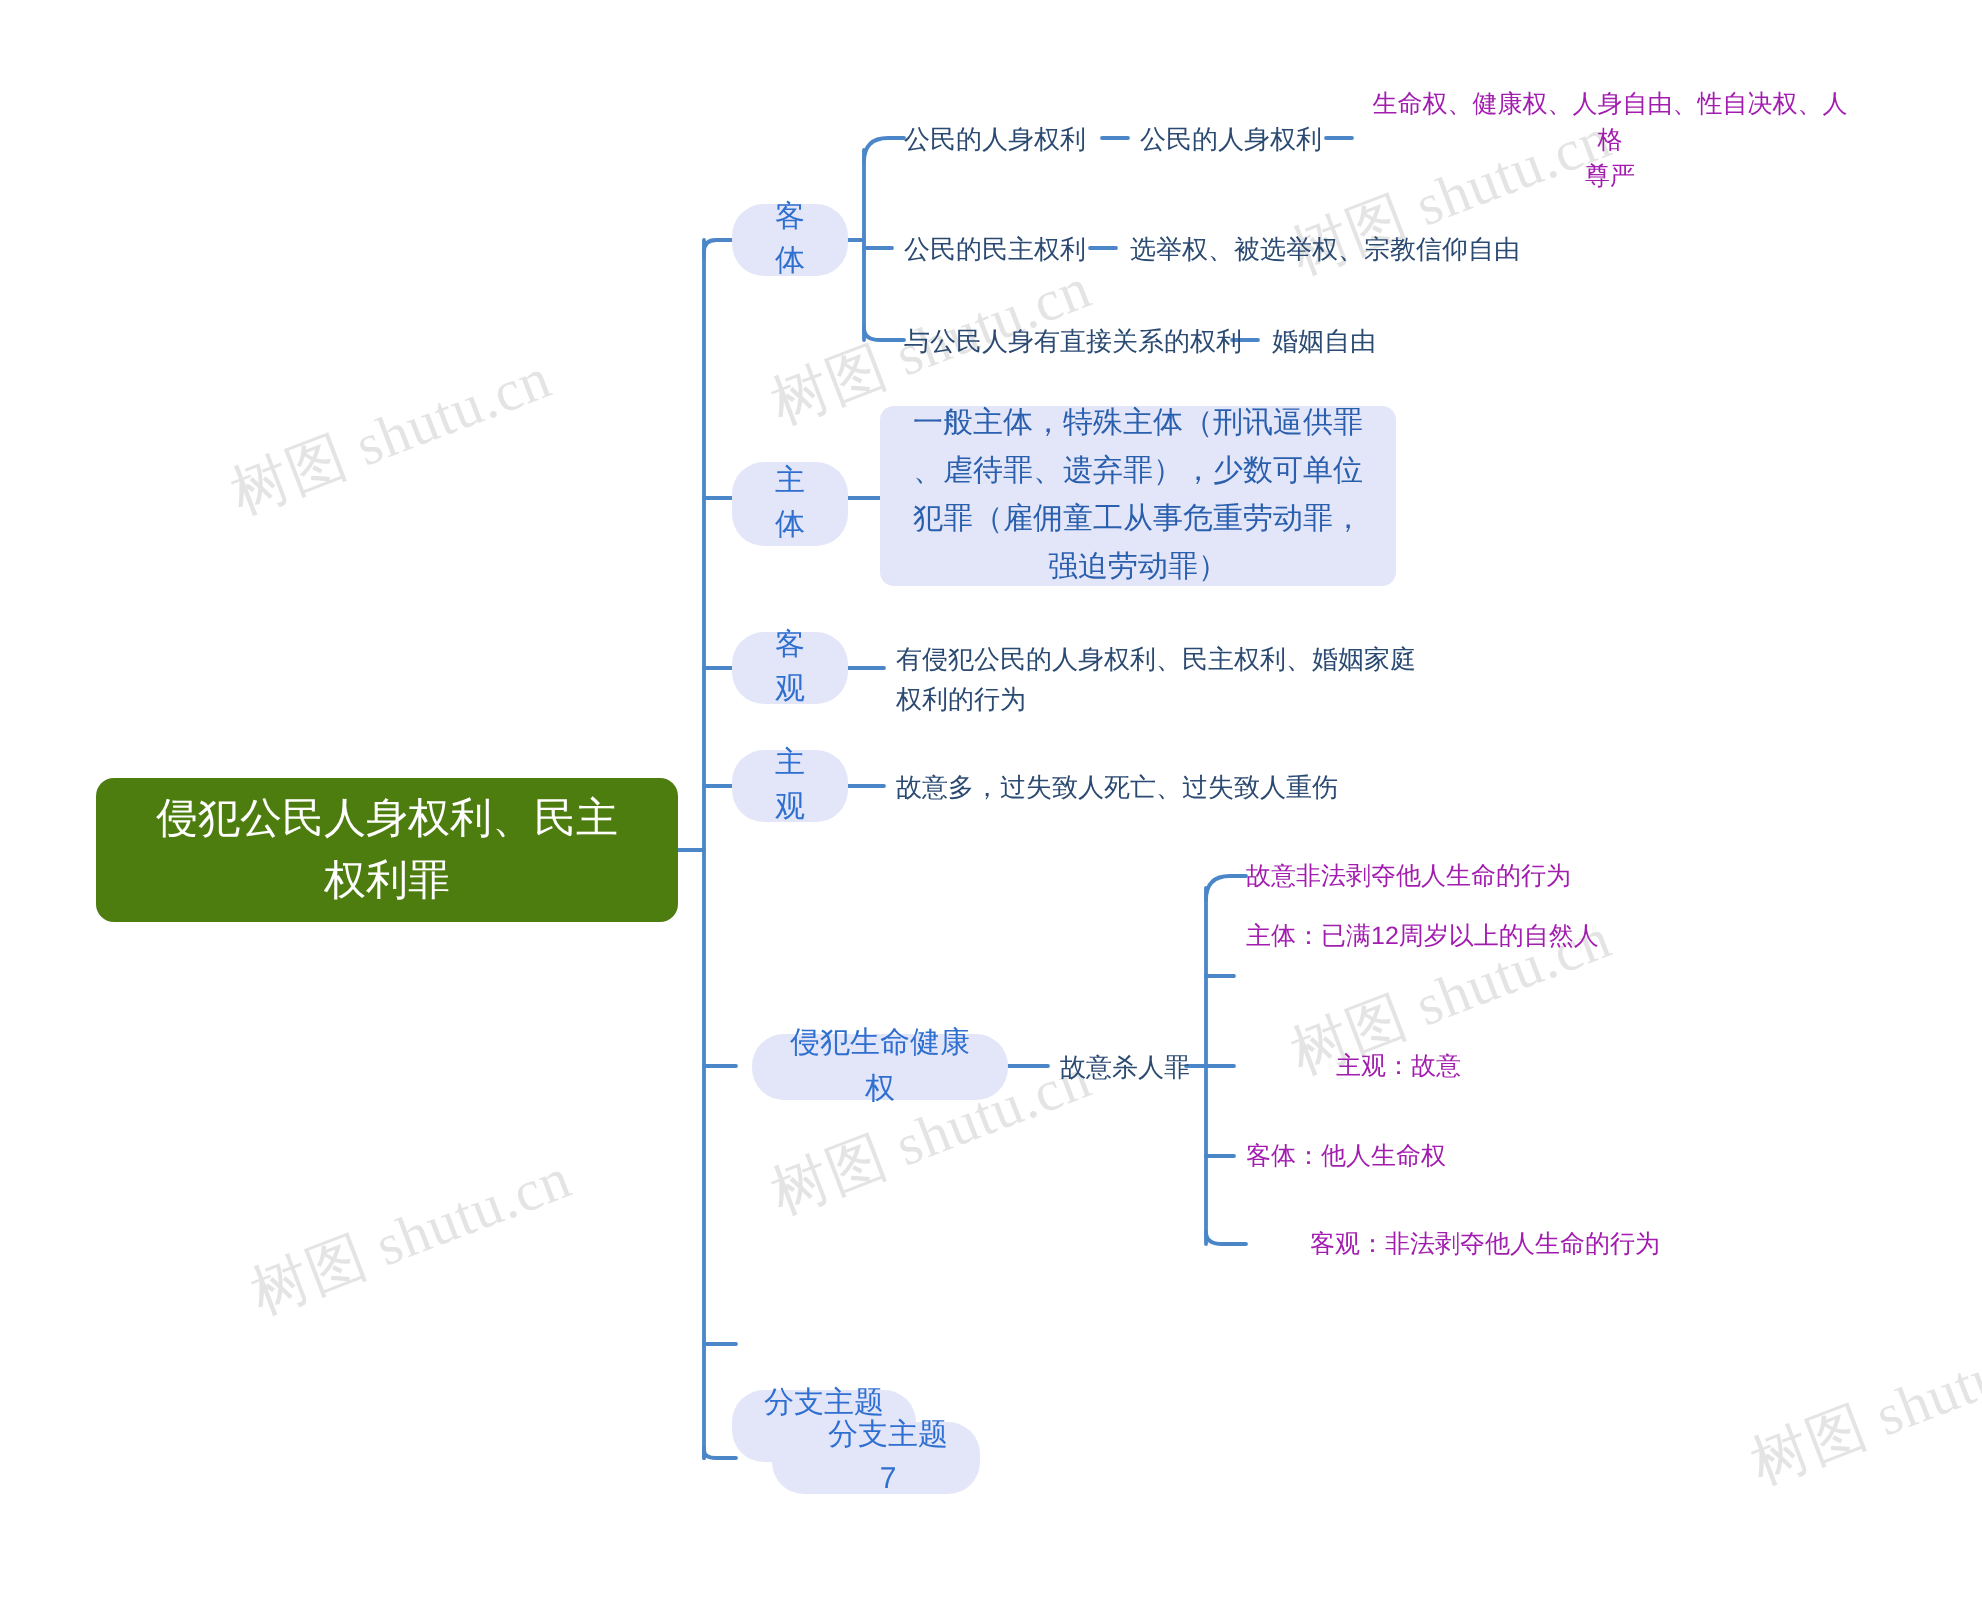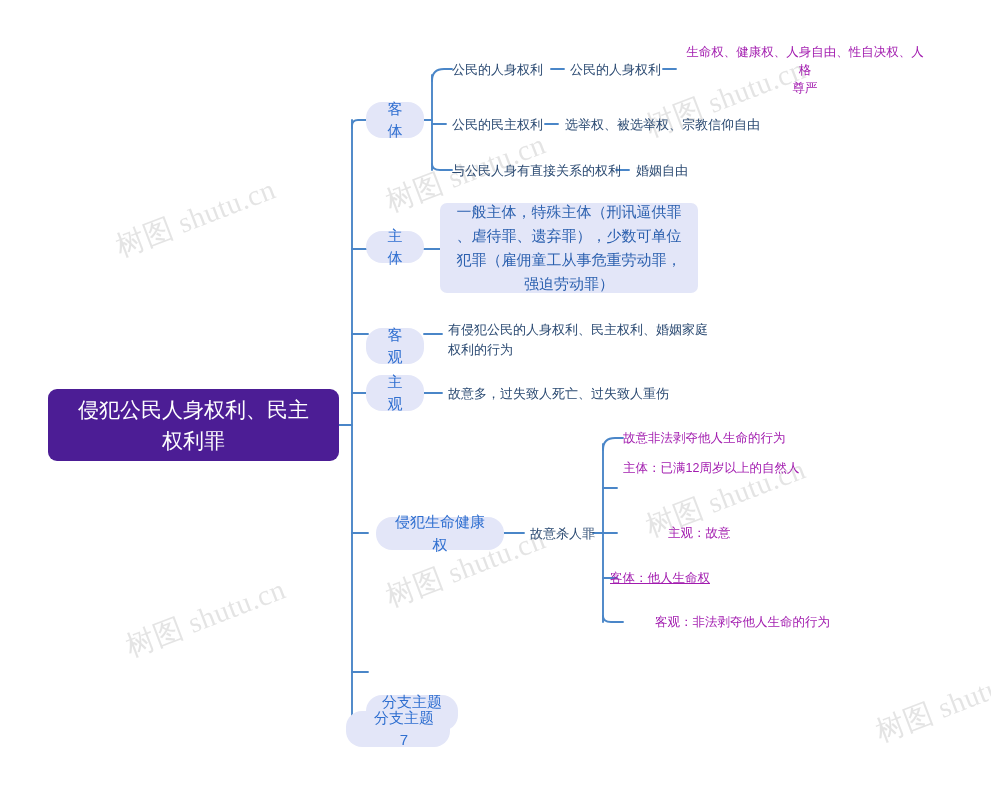--- a/index.html
+++ b/index.html
@@ -52,21 +52,21 @@
     box-sizing: border-box;
     display: flex;
     align-items: center;
     justify-content: center;
     text-align: center;
     white-space: pre-wrap;
     line-height: 1.5;
   }
 
   .root {
-    background: #4c1d95;
+    background: #4d7c0f;
     color: #ffffff;
     border-radius: 9px;
     font-size: 21px;
     line-height: 1.5;
     padding: 10px 14px;
   }
 
   .lv1 {
     background: #e3e6f8;
     color: #2f6fd0;
@@ -161,41 +161,41 @@
 
   <div class="node root" style="left:48px; top:389px; width:291px; height:72px;">
     <span>侵犯公民人身权利、民主
 权利罪</span>
   </div>
 
   <div class="node lv1" style="left:366px; top:102px; width:58px; height:36px;">
     <span>客体</span>
   </div>
 
-  <div class="node lv1" style="left:366px; top:231px; width:58px; height:32px;">
+  <div class="node lv1" style="left:366px; top:231px; width:58px; height:42px;">
     <span>主体</span>
   </div>
 
-  <div class="node lv1" style="left:366px; top:316px; width:58px; height:36px;margin-top:12px;">
+  <div class="node lv1" style="left:366px; top:316px; width:58px; height:36px;">
     <span>客观</span>
   </div>
 
   <div class="node lv1" style="left:366px; top:375px; width:58px; height:36px;">
     <span>主观</span>
   </div>
 
   <div class="node lv1" style="left:376px; top:517px; width:128px; height:33px;">
     <span>侵犯生命健康权</span>
   </div>
 
   <div class="node lv1" style="left:366px; top:654px; width:92px; height:36px;margin-top:41px;">
     <span>分支主题 6</span>
   </div>
 
-  <div class="node lv1" style="left:346px; top:711px; width:104px; height:36px;padding-left:28px;">
+  <div class="node lv1" style="left:386px; top:711px; width:104px; height:36px;padding-left:28px;">
     <span>分支主题 7</span>
   </div>
 
   <div class="node lv2 align-left" style="left:452px; top:60px; width:100px; height:19px;">
     <span>公民的人身权利</span>
   </div>
 
   <div class="node lv2 align-left" style="left:570px; top:60px; width:100px; height:19px;">
     <span>公民的人身权利</span>
   </div>
@@ -246,21 +246,21 @@
   </div>
 
   <div class="node lv3 align-left" style="left:623px; top:459px; width:240px; height:19px;">
     <span>主体：已满12周岁以上的自然人</span>
   </div>
 
   <div class="node lv3 align-left" style="left:623px; top:524px; width:240px; height:19px;margin-left:45px;">
     <span>主观：故意</span>
   </div>
 
-  <div class="node lv3 align-left" style="left:610px; top:569px; width:240px; height:19px;text-decoration:underline;">
+  <div class="node lv3 align-left" style="left:623px; top:569px; width:240px; height:19px;">
     <span>客体：他人生命权</span>
   </div>
 
   <div class="node lv3 align-left" style="left:655px; top:613px; width:260px; height:19px;">
     <span>客观：非法剥夺他人生命的行为</span>
   </div>
 
 </div>
 
 </body></html>

